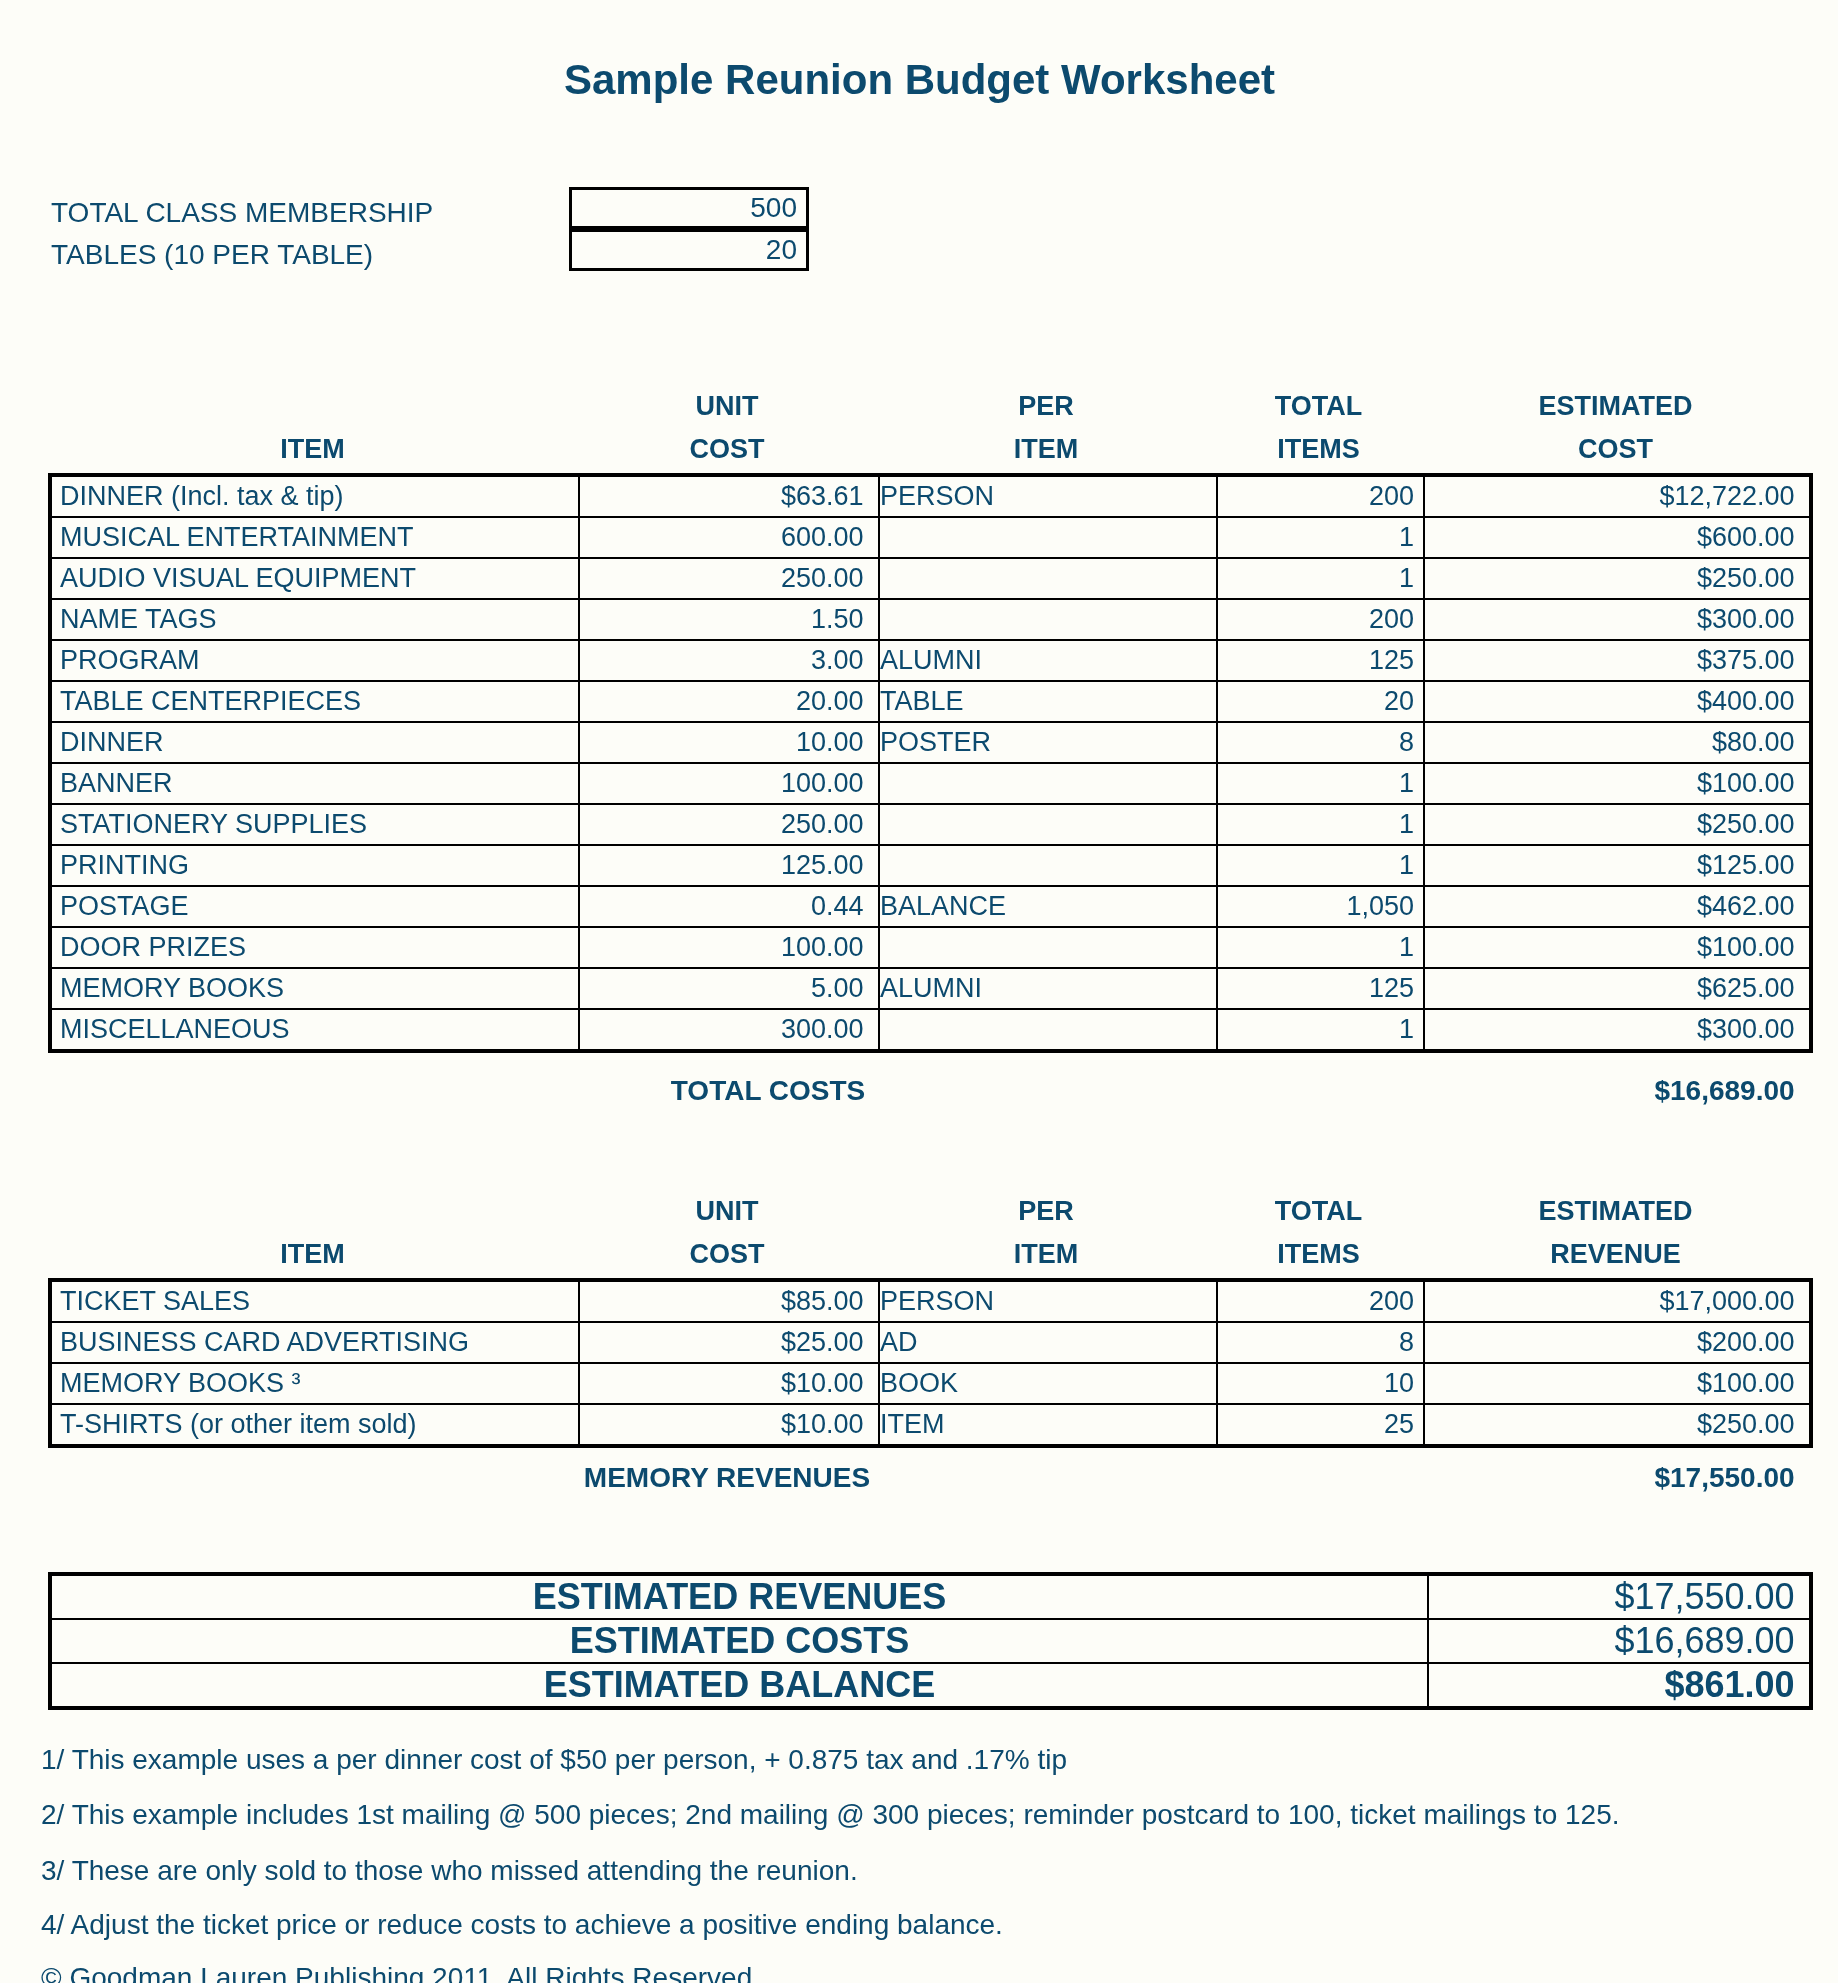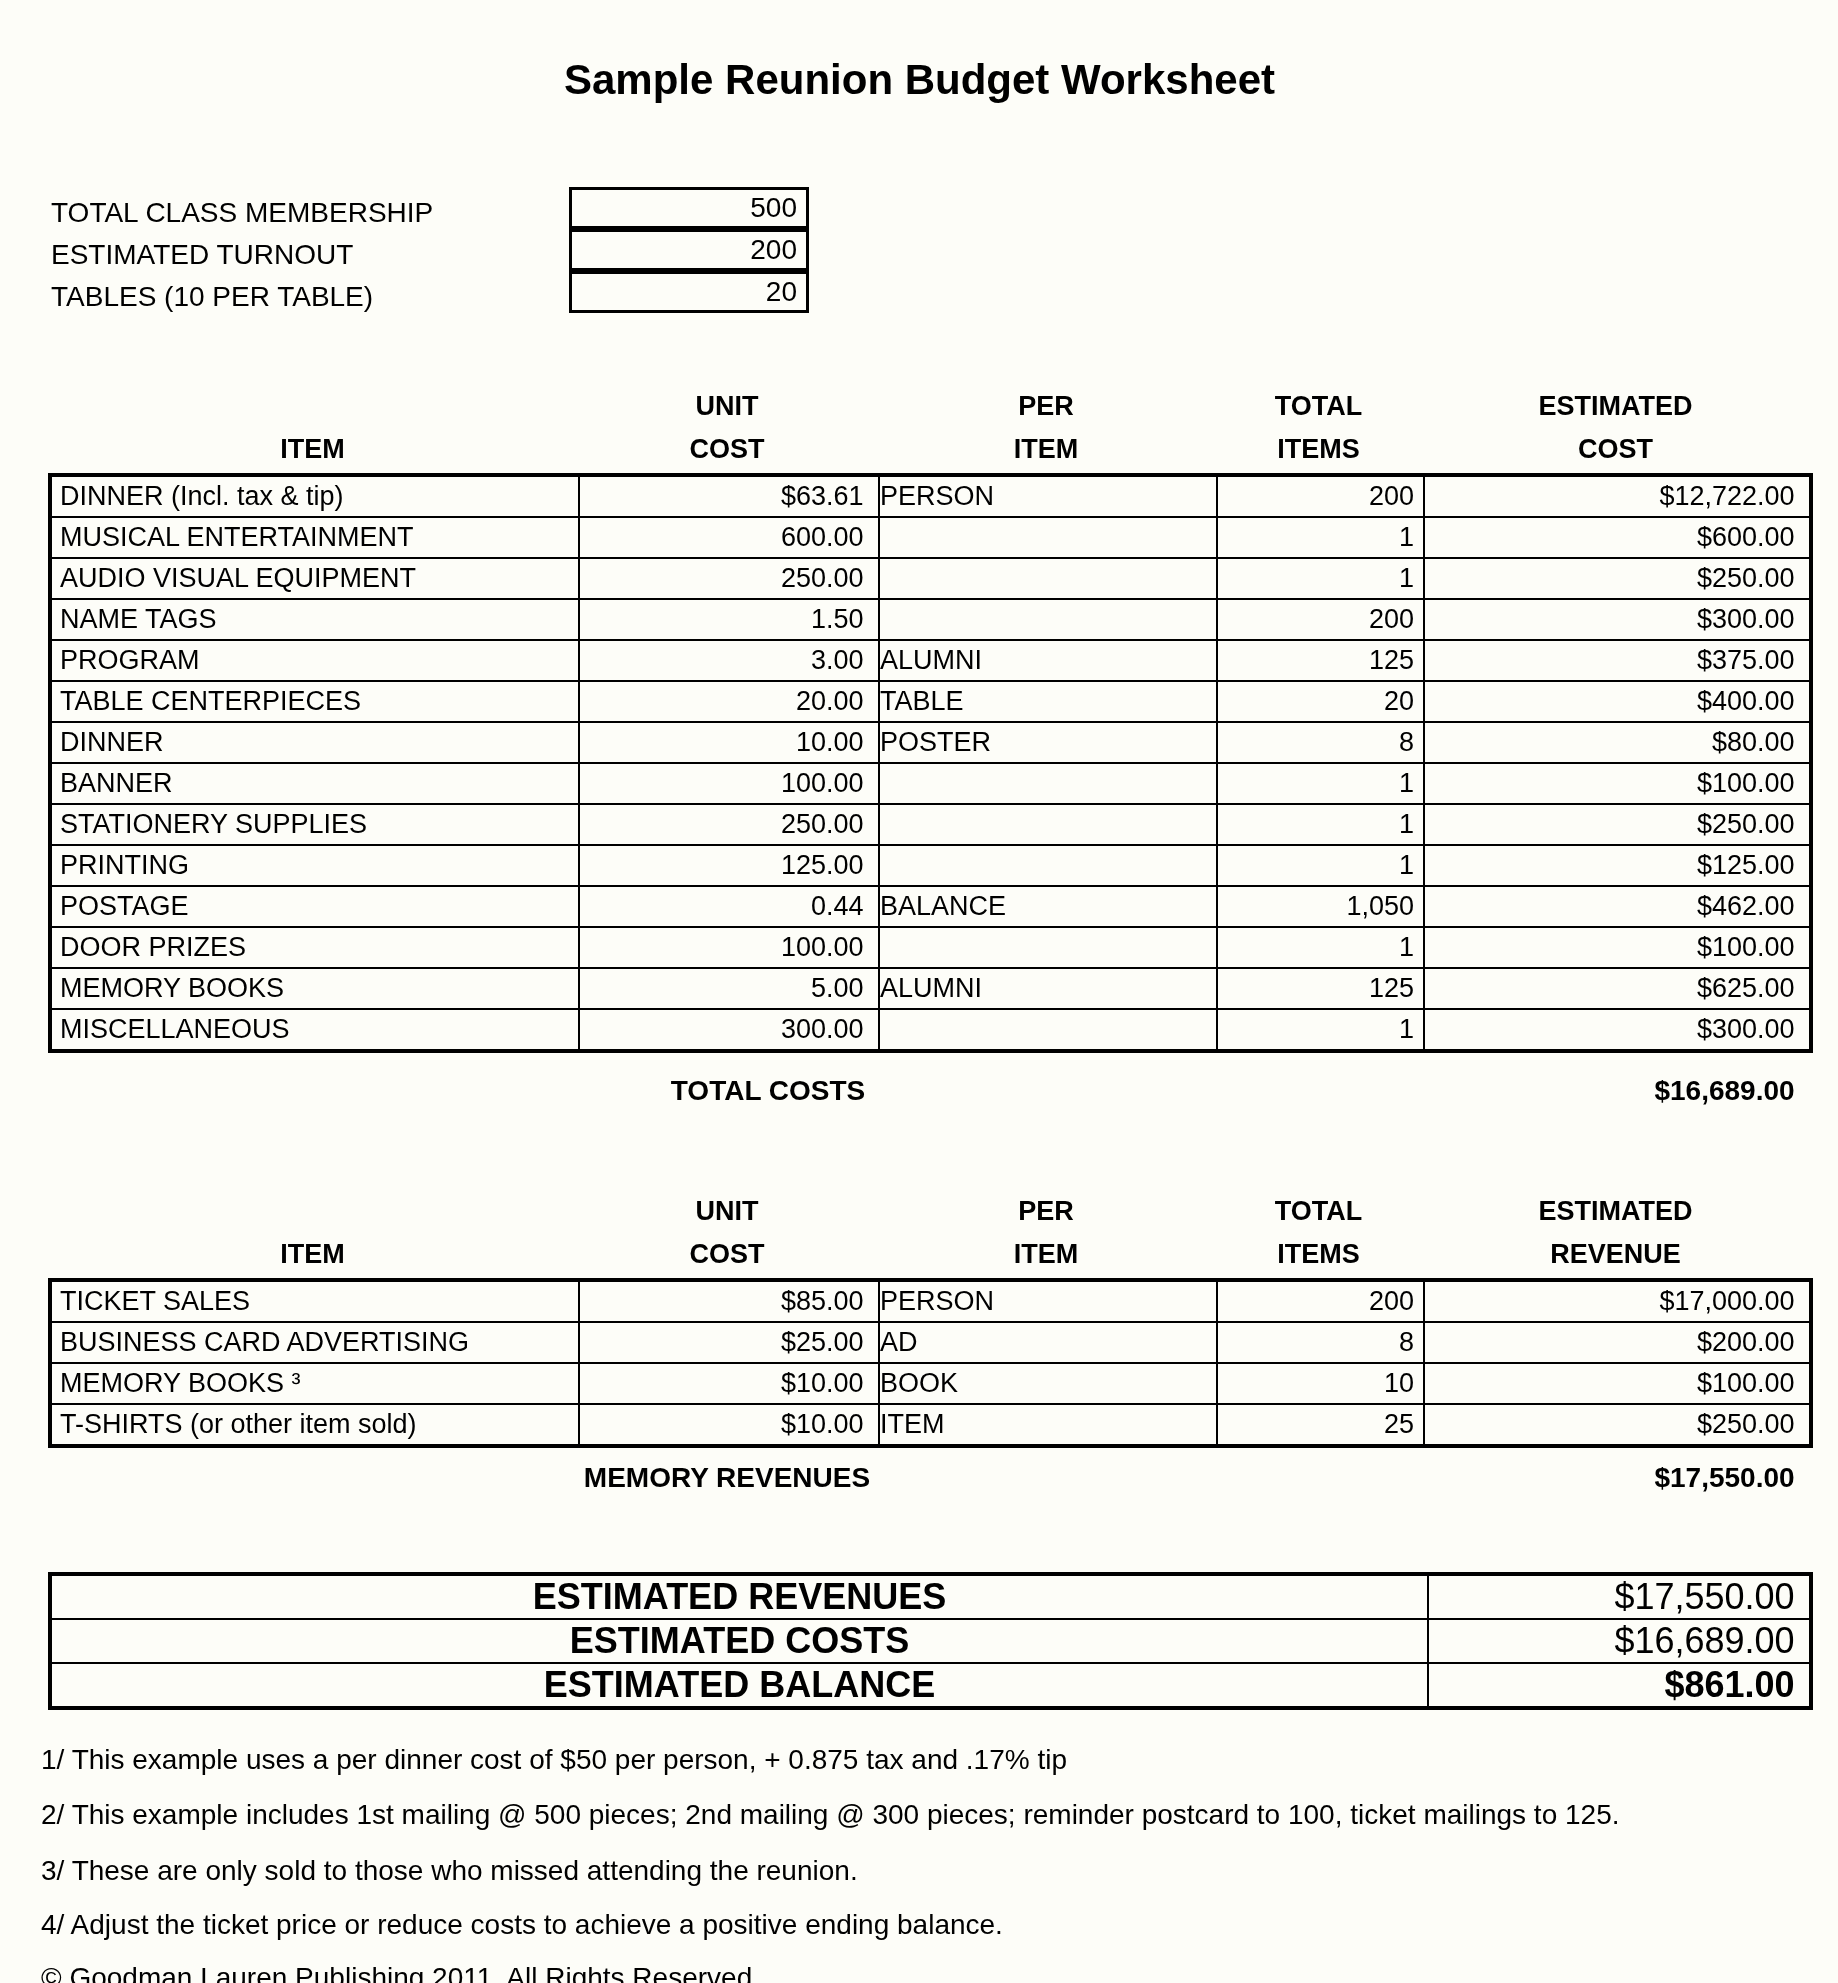--- a/index.html
+++ b/index.html
@@ -1,21 +1,21 @@
 <!DOCTYPE html>
 <html style="font-size:14.4px"><head>
 <meta charset="utf-8">
 <style>
   html,body{margin:0;padding:0;background:#e8e8e4;}
   .page{
     position:relative;
     width:1839px;height:1984px;
     background:#fdfdf8;
     font-family:"Liberation Sans","DejaVu Sans",sans-serif;
-    color:#000000;
+    color:#0c4a6e;
     overflow:hidden;
     margin:0 auto;
   }
   .title{
     position:absolute;top:56px;left:0;width:100%;
     text-align:center;font-size:42px;font-weight:bold;letter-spacing:0px;
   }
   
   .fields{position:absolute;top:187px;left:51px;}
   .field-row{display:flex;align-items:flex-end;height:42px;}
@@ -63,24 +63,20 @@
 <div class="page">
 
   <div class="title">Sample Reunion Budget Worksheet</div>
 
   <div class="fields">
     <div class="field-row">
       <div class="field-label">TOTAL CLASS MEMBERSHIP</div>
       <div class="field-box">500</div>
     </div>
     <div class="field-row">
-      <div class="field-label">ESTIMATED TURNOUT</div>
-      <div class="field-box">200</div>
-    </div>
-    <div class="field-row">
       <div class="field-label">TABLES (10 PER TABLE)</div>
       <div class="field-box">20</div>
     </div>
   </div>
 
   <table class="hdr" style="top:385px;">
     <colgroup>
         <col style="width:529px">
         <col style="width:300px">
         <col style="width:338px">

